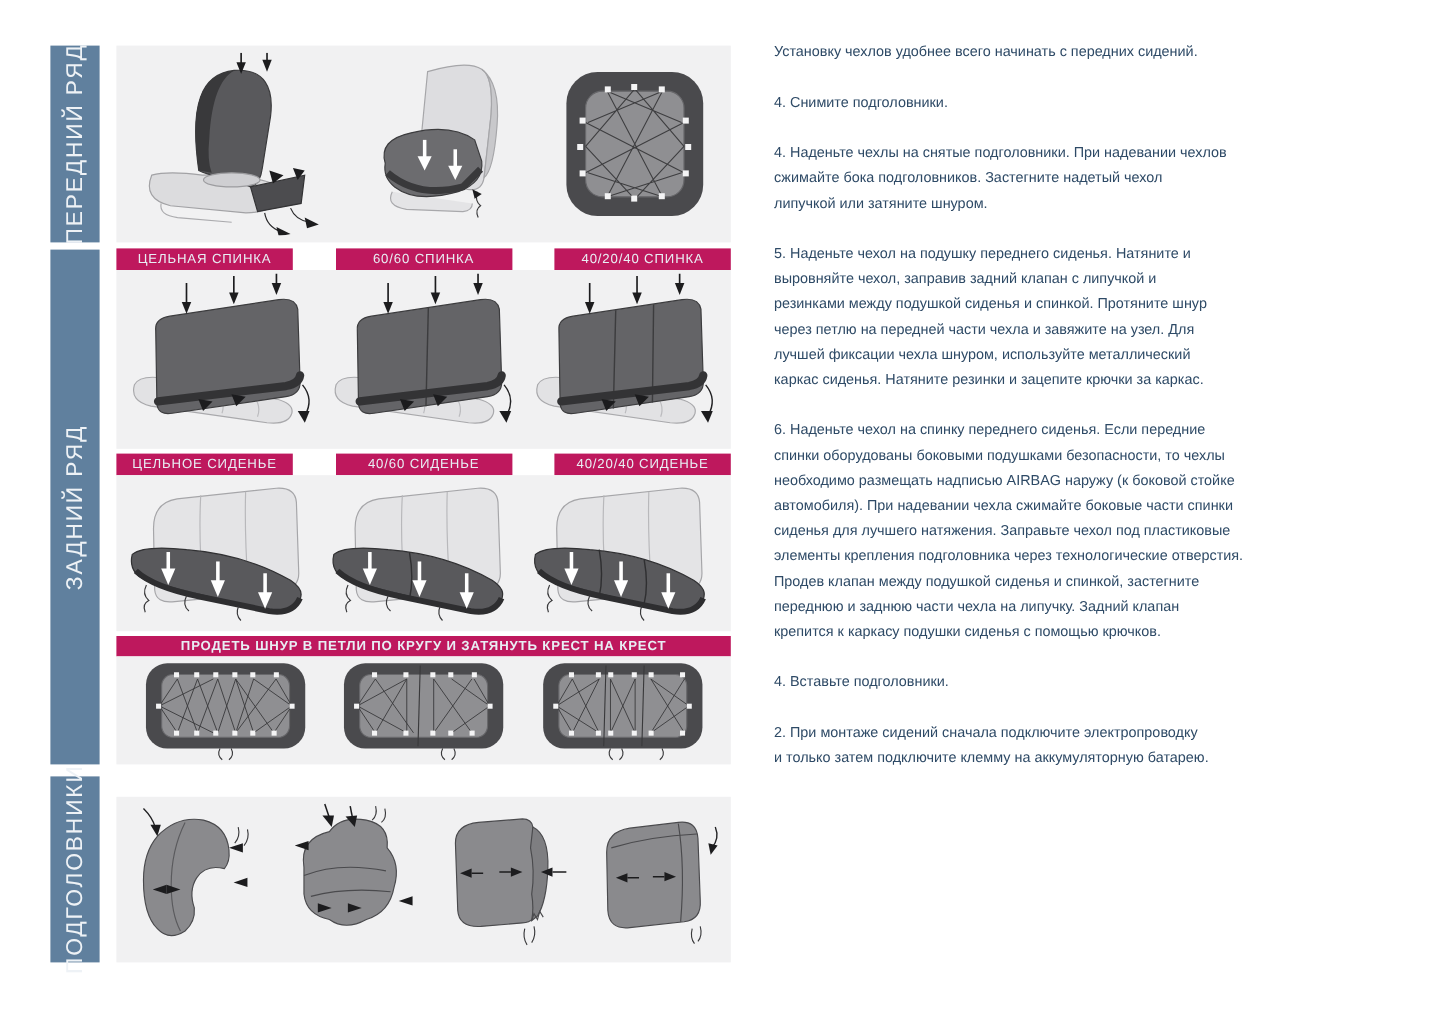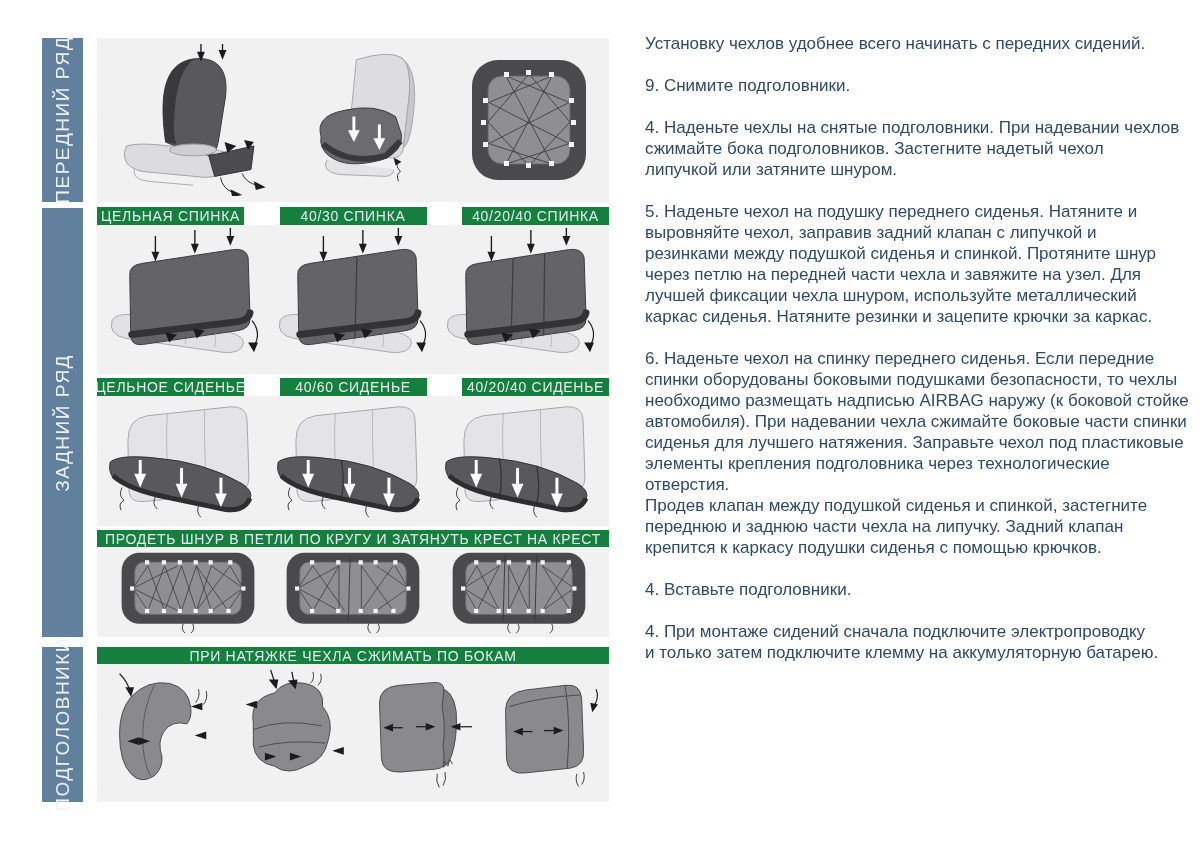--- a/index.html
+++ b/index.html
@@ -9,30 +9,30 @@
 
   
   .vbar{left:42px;width:41px;background:#60809e;display:flex;align-items:center;justify-content:center;}
   .vlabel{writing-mode:vertical-rl;transform:rotate(180deg);color:#eef2f6;font-size:19px;
           letter-spacing:1.5px;white-space:nowrap;}
 
   
   .panel{left:97px;width:512px;background:#f1f1f2;display:flex;align-items:center;
          justify-content:space-evenly;}
   .bars-row{left:97px;width:512px;display:flex;justify-content:space-between;}
-  .bar{background:#15803d;color:#e9eef4;display:flex;align-items:center;justify-content:center;
-       font-size:14px;letter-spacing:.7px;height:100%;white-space:nowrap;}
+  .bar{background:#be185d;color:#e9eef4;display:flex;align-items:center;justify-content:center;
+       font-size:11px;letter-spacing:.7px;height:100%;white-space:nowrap;}
   .bar.third{width:147px;}
-  .bar.wide{width:100%;}
+  .bar.wide{width:100%;font-weight:bold;}
 
   figure{margin:0;display:flex;align-items:center;justify-content:center;}
 
   
   .instructions{left:645px;top:33px;width:545px;color:#2e4a66;}
-  .instructions p{margin:0 0 21px 0;font-size:17px;line-height:21px;white-space:pre-line;}
+  .instructions p{margin:0 0 21px 0;font-size:12px;line-height:21px;white-space:pre-line;}
 </style>
 </head>
 <body>
 
 <div class="page">
 
   <div class="abs vbar" style="top:38px;height:164px;">
     <span class="vlabel">ПЕРЕДНИЙ РЯД</span>
   </div>
   <div class="abs vbar" style="top:208px;height:429px;">
@@ -103,21 +103,21 @@
           <rect x="105" y="48" width="5" height="5"></rect>
             <rect x="107" y="70" width="5" height="5"></rect>
             <rect x="105" y="92" width="5" height="5"></rect>
         </g>
       </svg>
     </figure>
   </div>
 
   <div class="abs bars-row" style="top:207px;height:18px;">
     <div class="bar third">ЦЕЛЬНАЯ СПИНКА</div>
-    <div class="bar third">40/30 СПИНКА</div>
+    <div class="bar third">60/60 СПИНКА</div>
     <div class="bar third">40/20/40 СПИНКА</div>
   </div>
 
   <div class="abs panel" style="top:225px;height:149px;">
     <figure>
       <svg width="160" height="143" viewBox="0 0 160 145">
         <path d="M6,94 Q2,108 20,112 L118,126 Q136,128 139,118 Q141,110 126,106 L28,88 Q10,86 6,94 Z" fill="#e2e2e4" stroke="#a9a9ac"></path>
         <path d="M38,92 Q50,102 46,114 M72,96 Q84,106 80,118 M104,101 Q114,110 110,121" fill="none" stroke="#bcbcbf"></path>
         <path d="M24,48 Q23,38 36,36 L128,22 Q142,20 144,30 L146,92 Q146,102 134,104 L38,118 Q26,120 25,110 Z" fill="#646467" stroke="#3c3c3e"></path>
         <path d="M26,108 L134,95 Q145,93 146,86" fill="none" stroke="#333335" stroke-width="7" stroke-linecap="round"></path>
@@ -313,23 +313,20 @@
             <rect x="98" y="64" width="4.5" height="4.5"></rect>
             <rect x="126" y="64" width="4.5" height="4.5"></rect>
           <rect x="13" y="40" width="4.5" height="4.5"></rect>
             <rect x="132" y="40" width="4.5" height="4.5"></rect>
         </g>
         <path d="M64,80 q-3,6 2,10 M74,80 q3,6 -2,10 M110,80 q3,6 -2,10" fill="none" stroke="#3a3a3c"></path>
       </svg>
     </figure>
   </div>
 
-  <div class="abs bars-row" style="top:647px;height:17px;">
-    <div class="bar wide">ПРИ НАТЯЖКЕ ЧЕХЛА СЖИМАТЬ ПО БОКАМ</div>
-  </div>
 
   <div class="abs panel" style="top:664px;height:138px;">
     <figure>
       <svg width="118" height="130" viewBox="0 0 120 135">
         <path d="M30,30 Q47,12 70,16 Q90,21 92,42 Q93,52 88,58 Q72,54 64,66 Q57,77 62,92 Q63,104 54,112 Q40,121 30,110 Q18,98 18,68 Q18,44 30,30 Z" fill="#8a8a8d" stroke="#4a4a4d"></path>
         <path d="M54,18 Q42,42 42,72 Q42,97 50,112" fill="none" stroke="#5a5a5d"></path>
         <path d="M18,6 q8,8 10,16" fill="none" stroke="#222224" stroke-width="1.2"></path>
         <path d="M24,20 L30,30 L33,20 Z" fill="#1c1c1e"></path>
         <g fill="#1c1c1e">
           <path d="M24,76 L36,72 L36,80 Z" transform="translate(14,0) rotate(180 30 76)"></path>
@@ -387,37 +384,37 @@
         </g>
         <path d="M112,22 q4,10 -3,18" fill="none" stroke="#222224" stroke-width="1.2"></path>
         <path d="M106,36 L108,46 L114,38 Z" fill="#1c1c1e"></path>
         <path d="M92,110 q-2,8 2,13 M99,108 q2,8 -2,13" fill="none" stroke="#3a3a3c"></path>
       </svg>
     </figure>
   </div>
 
   <div class="abs instructions">
     <p>Установку чехлов удобнее всего начинать с передних сидений.</p>
-    <p>9. Снимите подголовники.</p>
+    <p>4. Снимите подголовники.</p>
     <p>4. Наденьте чехлы на снятые подголовники. При надевании чехлов
 сжимайте бока подголовников. Застегните надетый чехол
 липучкой или затяните шнуром.</p>
     <p>5. Наденьте чехол на подушку переднего сиденья. Натяните и
 выровняйте чехол, заправив задний клапан с липучкой и
 резинками между подушкой сиденья и спинкой. Протяните шнур
 через петлю на передней части чехла и завяжите на узел. Для
 лучшей фиксации чехла шнуром, используйте металлический
 каркас сиденья. Натяните резинки и зацепите крючки за каркас.</p>
     <p>6. Наденьте чехол на спинку переднего сиденья. Если передние
 спинки оборудованы боковыми подушками безопасности, то чехлы
 необходимо размещать надписью AIRBAG наружу (к боковой стойке
 автомобиля). При надевании чехла сжимайте боковые части спинки
 сиденья для лучшего натяжения. Заправьте чехол под пластиковые
 элементы крепления подголовника через технологические отверстия.
 Продев клапан между подушкой сиденья и спинкой, застегните
 переднюю и заднюю части чехла на липучку. Задний клапан
 крепится к каркасу подушки сиденья с помощью крючков.</p>
     <p>4. Вставьте подголовники.</p>
-    <p>4. При монтаже сидений сначала подключите электропроводку
+    <p>2. При монтаже сидений сначала подключите электропроводку
 и только затем подключите клемму на аккумуляторную батарею.</p>
   </div>
 
 </div>
 
 </body></html>

